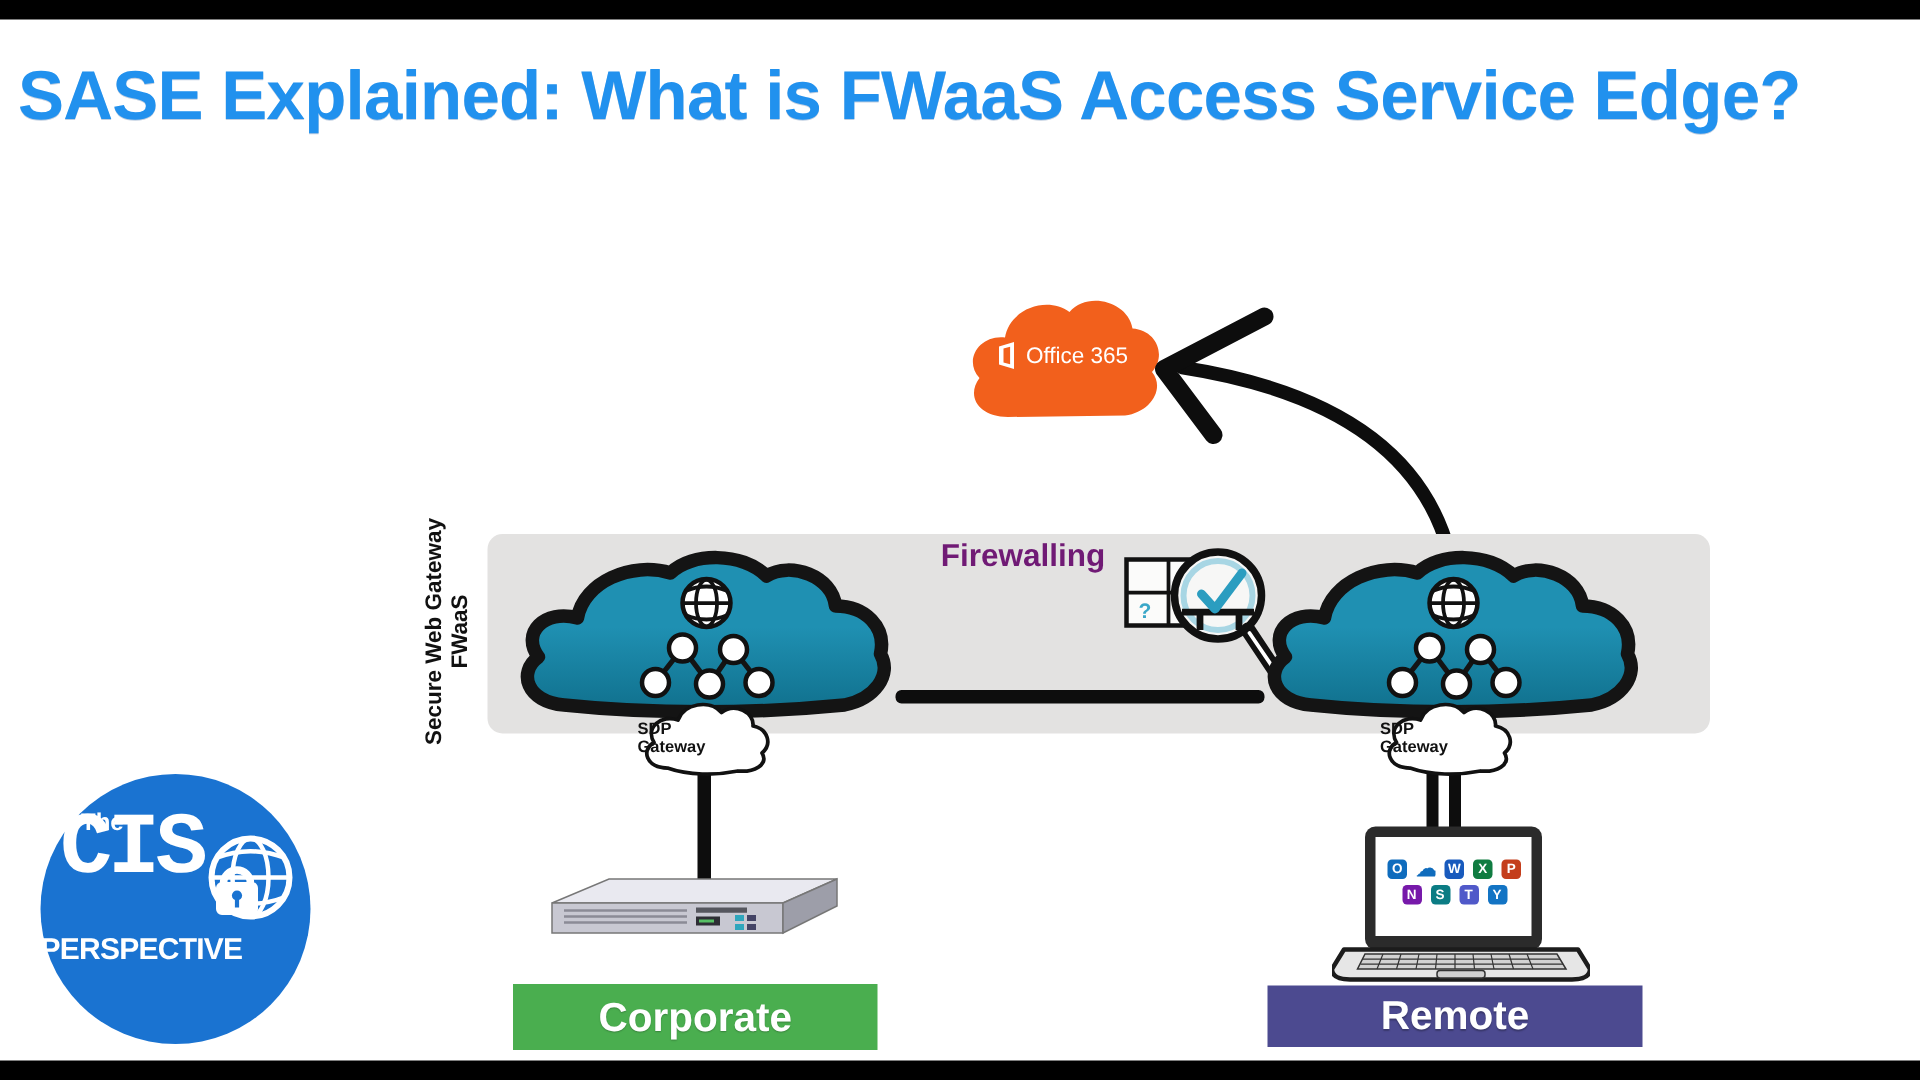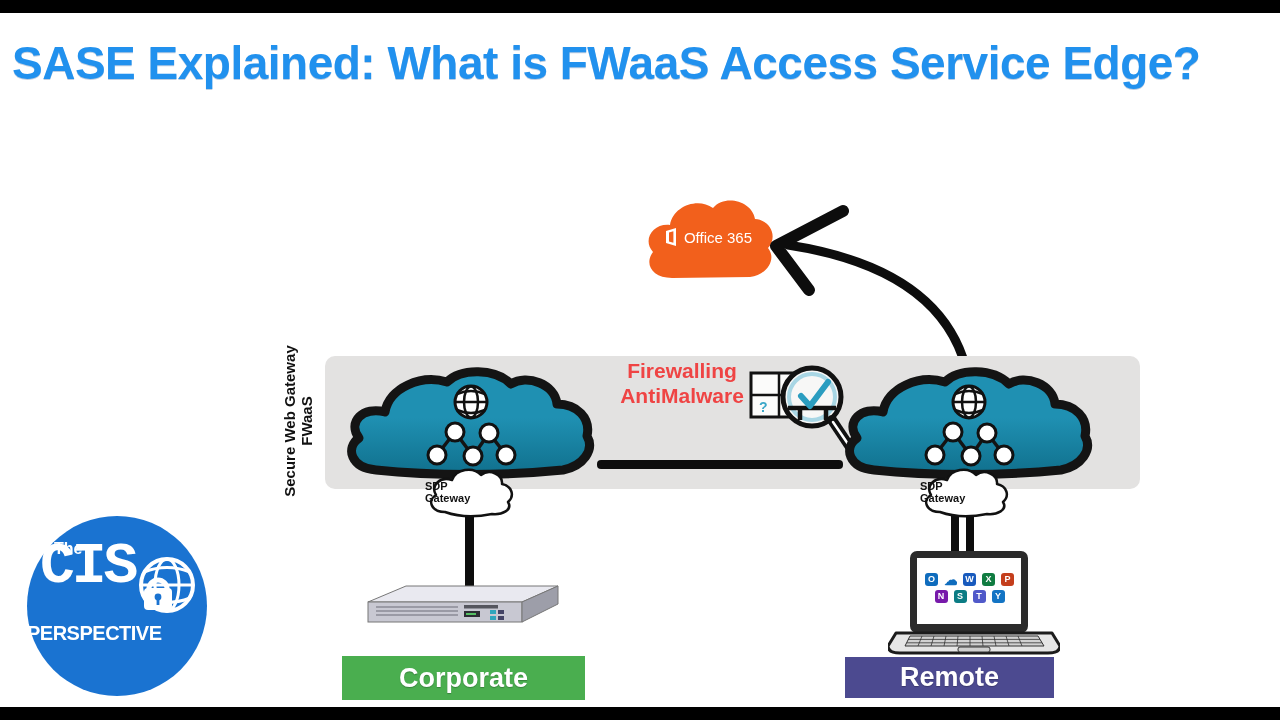--- a/index.html
+++ b/index.html
@@ -9,31 +9,31 @@
   .bar.top{top:0;height:13px;}
   .bar.bottom{top:707px;height:13px;}
   .title{position:absolute;left:12px;top:36px;width:1262px;font-size:46px;font-weight:bold;
          letter-spacing:-0.5px;color:#2191ee;white-space:nowrap;
          text-shadow:0 1px 0 rgba(0,60,130,.25);}
   .band{position:absolute;left:325px;top:356px;width:815px;height:133px;background:#e3e2e1;border-radius:10px;}
   .side-label{position:absolute;left:215px;top:402px;width:170px;height:38px;
               transform:rotate(-90deg);text-align:center;font-weight:bold;font-size:15px;
               line-height:17px;color:#111;letter-spacing:0;}
   .services{position:absolute;left:592px;top:358px;width:180px;text-align:center;
-            font-weight:bold;font-size:21px;line-height:25px;color:#ef4444;letter-spacing:0;}
+            font-weight:bold;font-size:21px;line-height:25px;color:#701a75;letter-spacing:0;}
   .svgabs{position:absolute;}
   .office-label{position:absolute;left:648px;top:228px;width:120px;display:flex;align-items:center;
                 justify-content:center;gap:6px;color:#fff;font-size:15px;}
   .sdp-label{position:absolute;width:90px;text-align:left;font-weight:bold;font-size:11px;
              line-height:12px;color:#111;}
   .cable{position:absolute;background:#0d0d0d;border-radius:4px;}
   .banner{position:absolute;text-align:center;color:#fff;font-weight:bold;font-size:27px;
           text-shadow:0 1px 1px rgba(0,0,0,.25);}
   .banner.green{left:342px;top:656px;width:243px;height:44px;line-height:44px;background:#4aae4f;}
-  .banner.indigo{left:845px;top:657px;width:209px;height:41px;line-height:41px;background:#4c4a90;}
+  .banner.indigo{left:845px;top:657px;width:250px;height:41px;line-height:41px;background:#4c4a90;}
   .laptop-icons{position:absolute;left:919px;top:573px;width:101px;display:flex;flex-direction:column;
                 gap:4px;align-items:center;}
   .laptop-icons .row{display:flex;gap:6px;justify-content:center;}
   .appicon{display:inline-block;width:13px;height:13px;border-radius:3px;color:#fff;font-size:9px;
            font-weight:bold;line-height:13px;text-align:center;overflow:hidden;}
   .appicon-cloud{background:transparent !important;font-size:15px;line-height:13px;}
   .logo{position:absolute;left:27px;top:516px;width:180px;height:180px;border-radius:50%;
         background:#1a73d1;color:#fff;}
   .logo .the{position:absolute;left:27px;top:24px;font-size:16px;font-weight:bold;}
   .logo .cis{position:absolute;left:13px;top:18px;font-size:58px;font-weight:bold;letter-spacing:-3px;font-family:Liberation Mono, monospace;}
@@ -69,21 +69,20 @@
 
   <div class="band"></div>
 
   <div class="side-label">
     <div>Secure Web Gateway</div>
     <div>FWaaS</div>
   </div>
 
   <div class="services">
     <div>Firewalling</div>
-    <div>AntiMalware</div>
   </div>
 
   <svg class="svgabs" style="left:748px;top:360px;" width="110" height="100" viewBox="0 0 110 100">
     <rect x="3" y="13" width="58" height="44" fill="#fbfbfa" stroke="#111" stroke-width="3"></rect>
     <line x1="3" y1="35" x2="61" y2="35" stroke="#111" stroke-width="2.5"></line>
     <line x1="31" y1="13" x2="31" y2="57" stroke="#111" stroke-width="2.5"></line>
     <text x="11" y="52" font-size="14" font-weight="bold" fill="#3aa7c8" font-family="Liberation Sans,sans-serif">?</text>
     <circle cx="64" cy="37" r="29" fill="#f7f7f6" stroke="#111" stroke-width="5"></circle>
     <circle cx="64" cy="37" r="23" fill="none" stroke="#a8d6e4" stroke-width="4"></circle>
     <path d="M40 48 H88" stroke="#111" stroke-width="4.5"></path>

